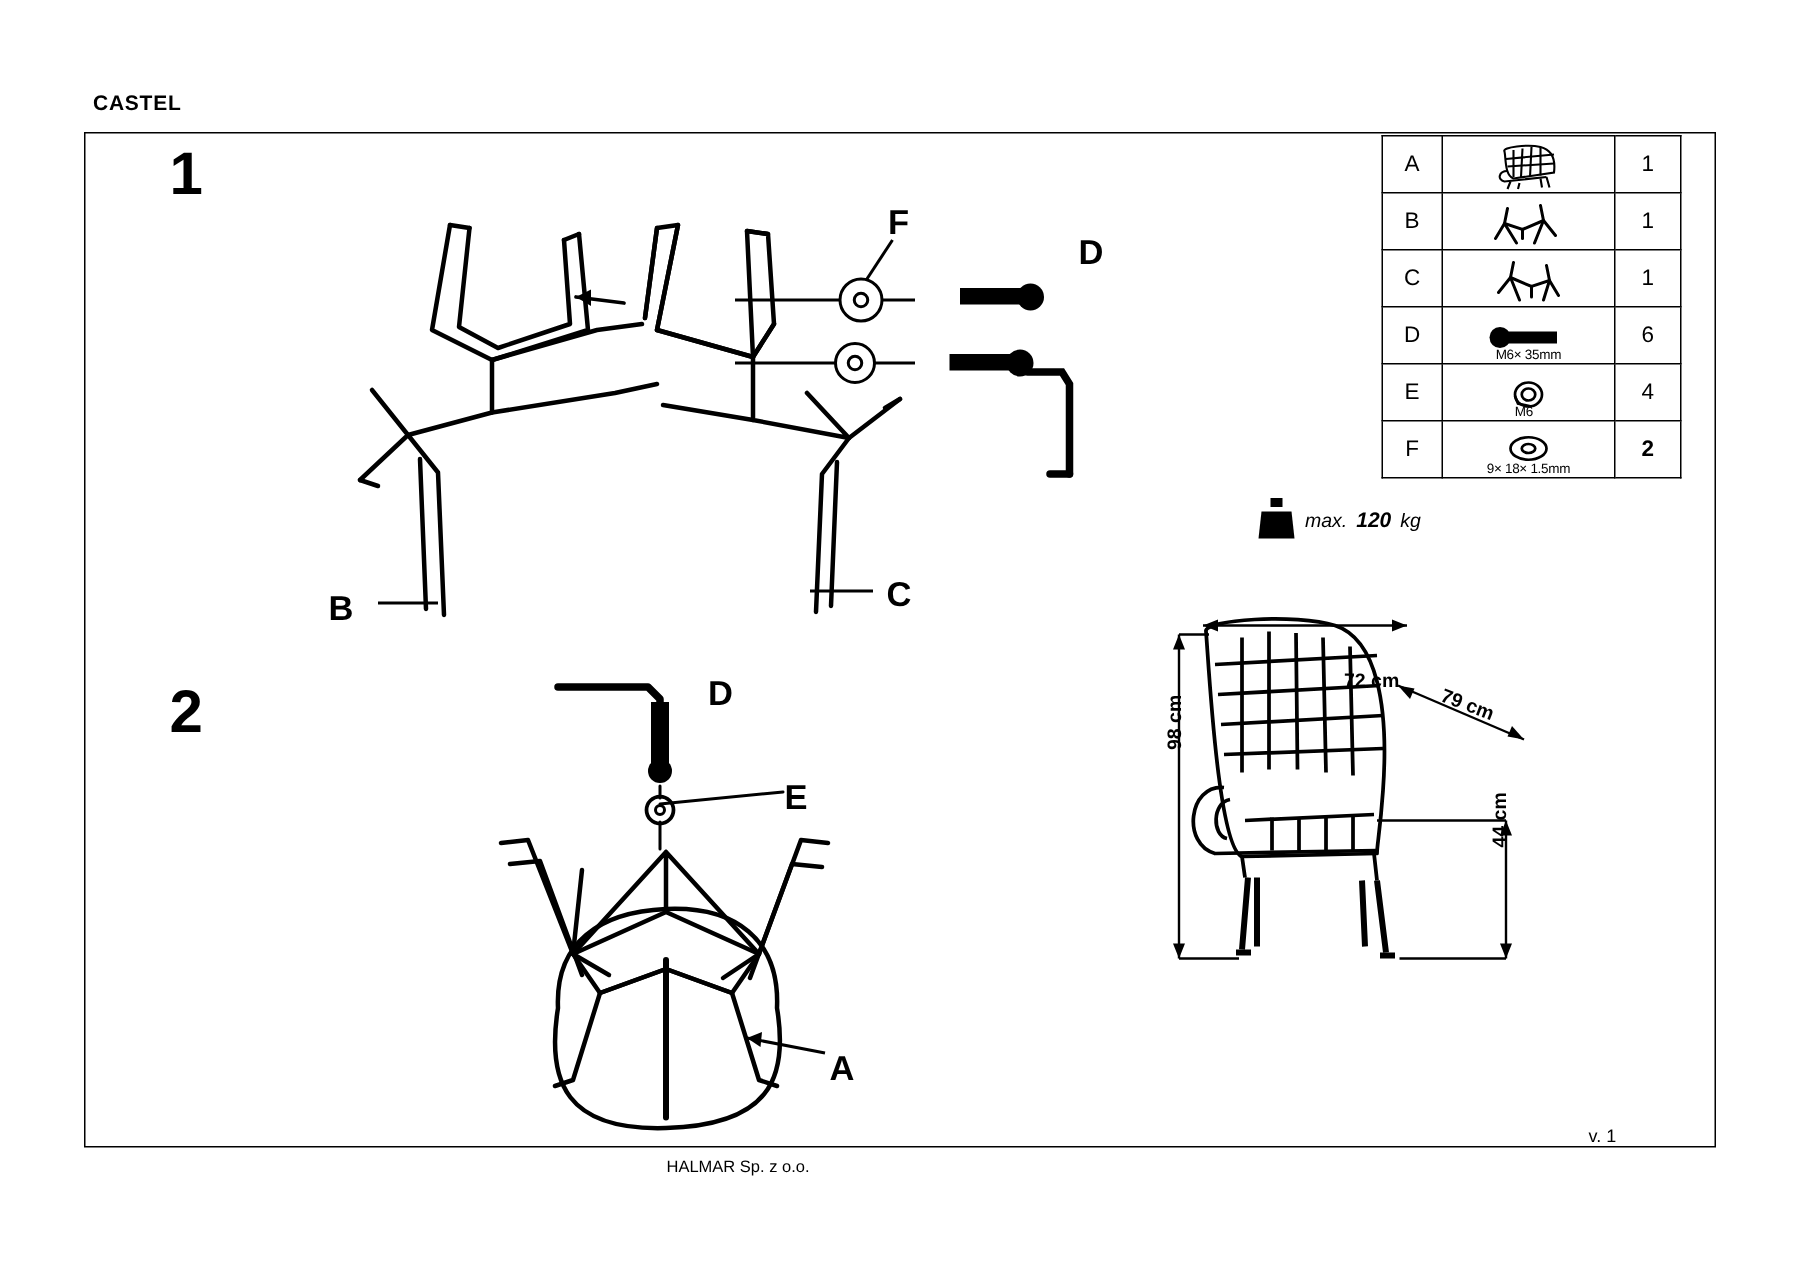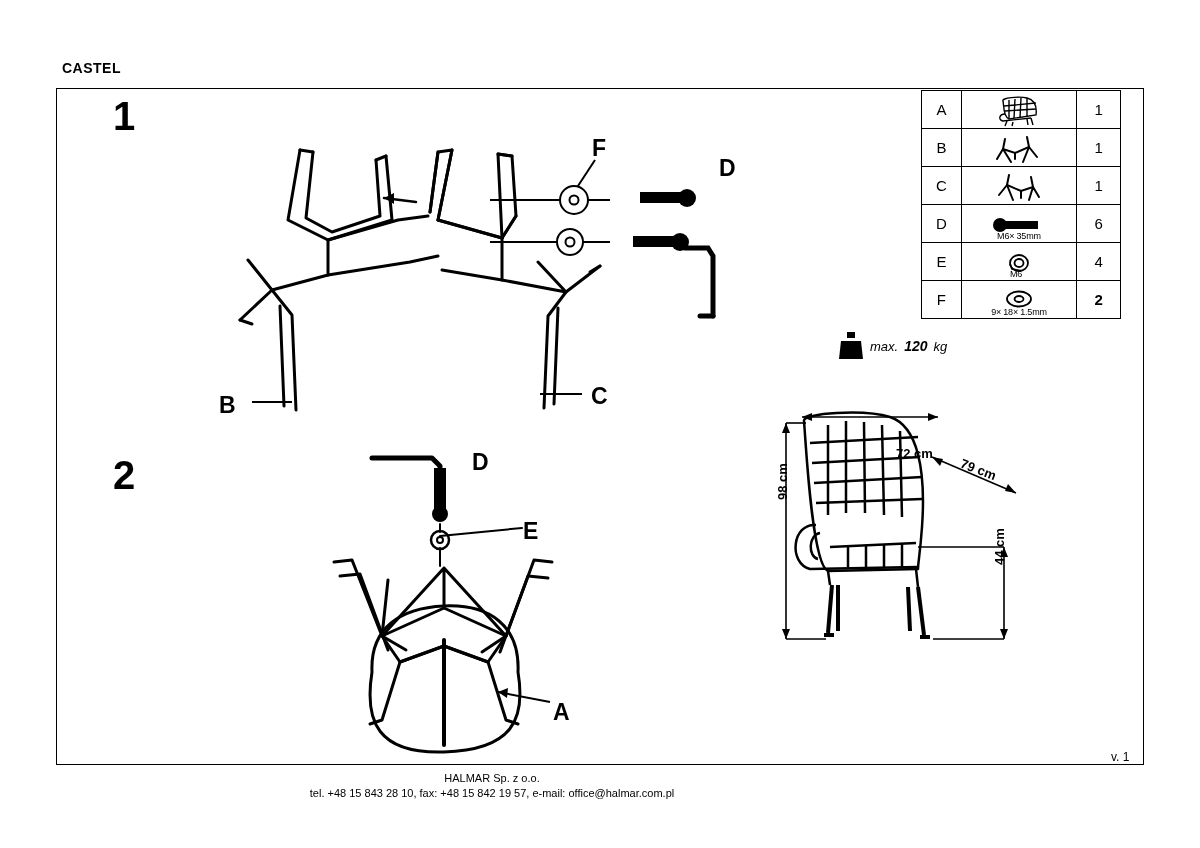--- a/index.html
+++ b/index.html
@@ -59,21 +59,21 @@
   
   .callout{position:absolute;font-size:23px;font-weight:bold;}
   #cF{left:592px;top:135px;}
   #cD1{left:719px;top:155px;}
   #cB{left:219px;top:392px;}
   #cC{left:591px;top:383px;}
   #cD2{left:472px;top:449px;}
   #cE{left:523px;top:518px;}
   #cA{left:553px;top:699px;}
 
-  .version{position:absolute;left:1111px;top:750px;font-size:12px;}
+  .version{position:absolute;left:1059px;top:750px;font-size:12px;}
 
   
   .footer{
     position:absolute;left:0;top:771px;width:984px;text-align:center;
     font-size:11px;line-height:15px;
   }
   svg{display:block;}
 </style>
 </head>
 <body>
@@ -337,16 +337,15 @@
 
   <div class="dimlabel" id="d72">72 cm</div>
   <div class="dimlabel" id="d79">79 cm</div>
   <div class="dimlabel" id="d98">98 cm</div>
   <div class="dimlabel" id="d44">44 cm</div>
 
   <div class="version">v. 1</div>
 
   <div class="footer">
     <div>HALMAR Sp. z o.o.</div>
-    <div>tel. +48 15 843 28 10, fax: +48 15 842 19 57, e-mail: office@halmar.com.pl</div>
   </div>
 
 </div>
 
 </body></html>

